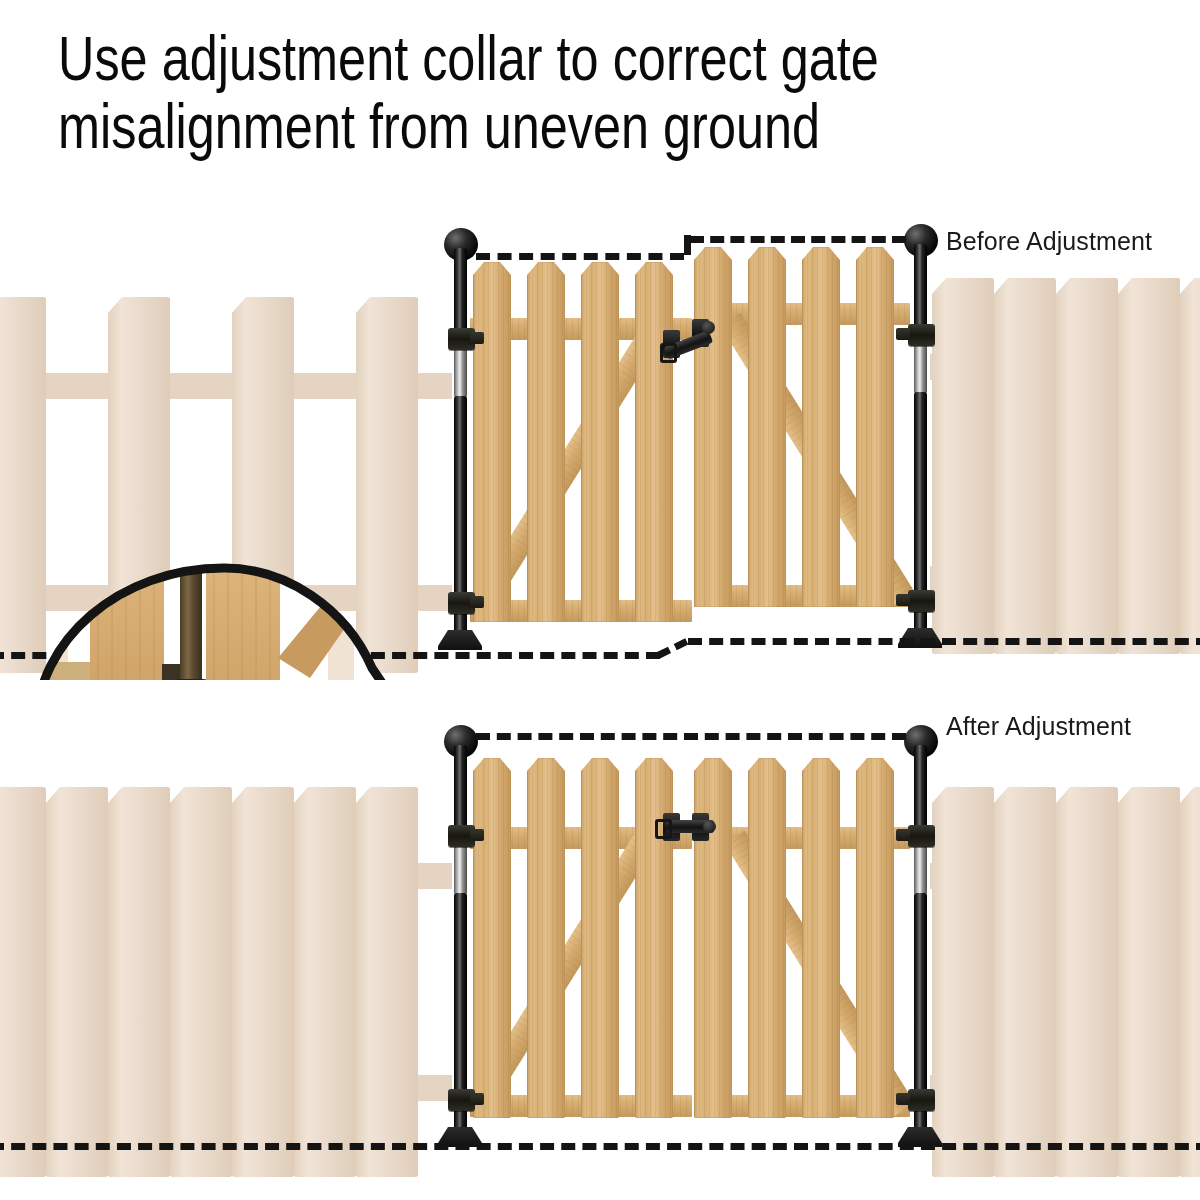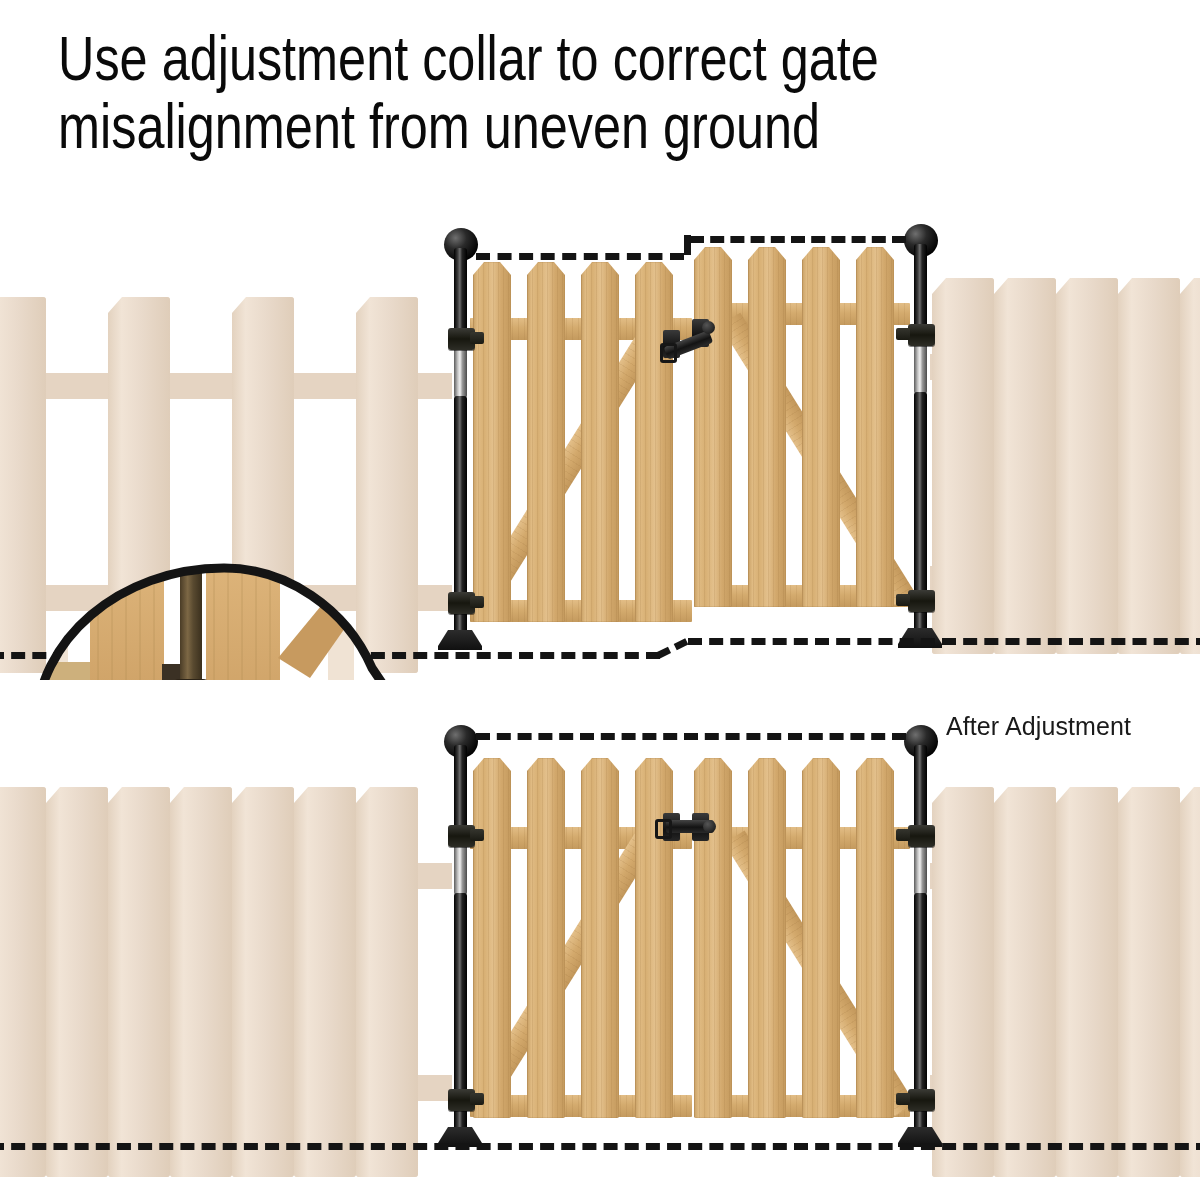--- a/index.html
+++ b/index.html
@@ -298,20 +298,21 @@
 
         <path d="M 196 6
                  C 92 6 8 78 8 166
                  C 8 254 92 330 186 330
                  C 258 330 318 286 344 226
                  L 406 198 L 344 106
                  C 318 46 258 6 196 6 Z" fill="none" stroke="#141414" stroke-width="9" stroke-linejoin="miter"></path>
       </svg>
     </div>
 
+    <div class="panel-label" style="left:946px;top:17px;">Before Adjustment</div>
   </div>
 
   <div class="scene" id="scene-after" style="top:700px;height:500px;">
 
     <div class="bgfence" style="top:45px;">
       <div class="bgrail" style="left:0;top:118px;width:452px;"></div>
       <div class="bgrail" style="left:0;top:330px;width:452px;"></div>
       <div class="bgpicket" style="left:-16px;top:42px;height:390px;"></div>
       <div class="bgpicket" style="left:108px;top:42px;height:390px;"></div>
       <div class="bgpicket" style="left:232px;top:42px;height:390px;"></div>

